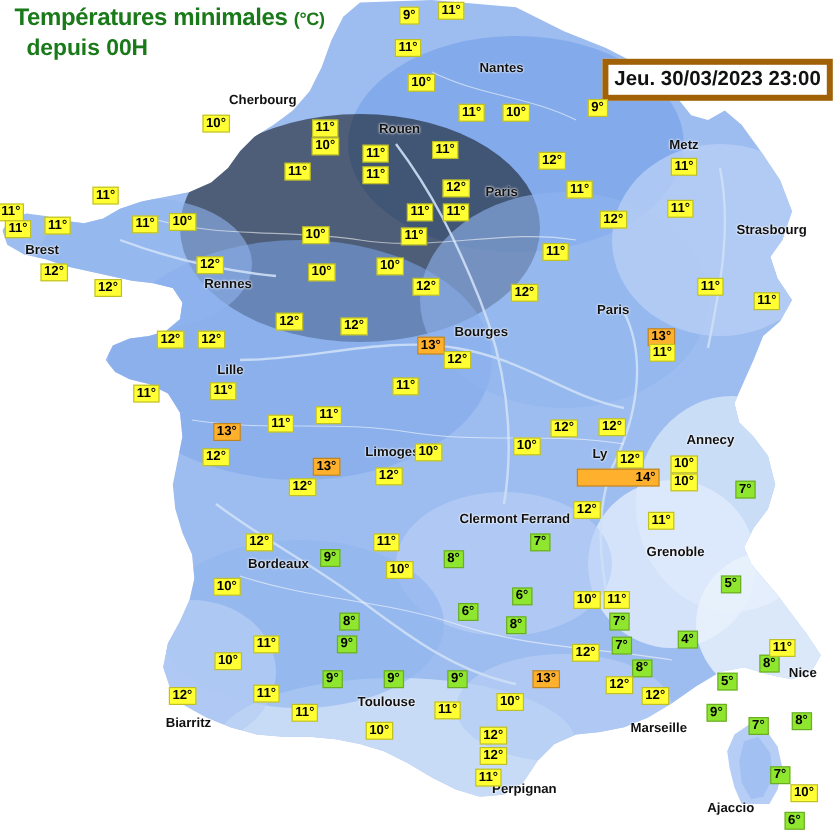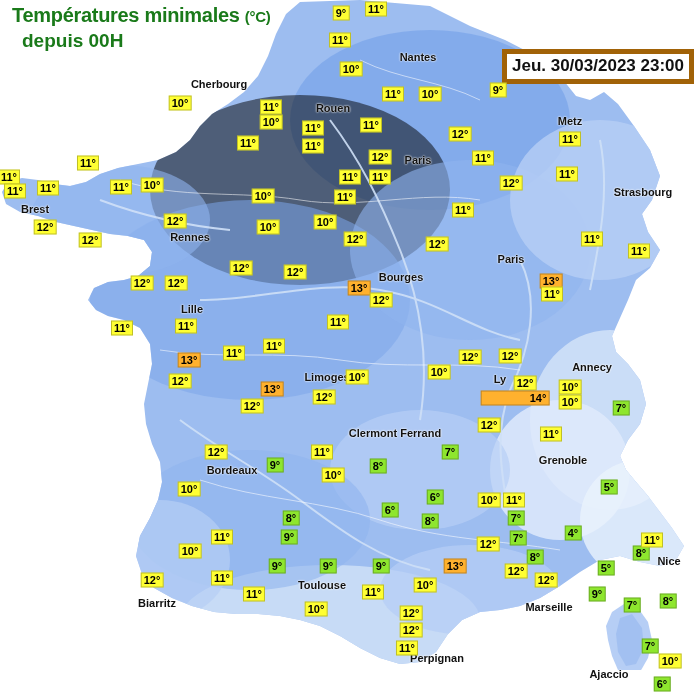--- a/index.html
+++ b/index.html
@@ -166,21 +166,21 @@
       <div class="city" style="left: 418px; top: 160px;">Paris</div>
       <div class="city" style="left: 35px; top: 209px;">Brest</div>
       <div class="city" style="left: 643px; top: 192px;">Strasbourg</div>
       <div class="city" style="left: 190px; top: 237px;">Rennes</div>
       <div class="city" style="left: 401px; top: 277px;">Bourges</div>
       <div class="city" style="left: 511px; top: 259px;">Paris</div>
       <div class="city" style="left: 192px; top: 309px;">Lille</div>
       <div class="city" style="left: 327px; top: 377px;">Limoges</div>
       <div class="city" style="left: 500px; top: 379px;">Ly</div>
       <div class="city" style="left: 592px; top: 367px;">Annecy</div>
-      <div class="city" style="left: 395px; top: 433px;">Clermont Ferrand</div>
+      <div class="city" style="left: 429px; top: 433px;">Clermont Ferrand</div>
       <div class="city" style="left: 563px; top: 460px;">Grenoble</div>
       <div class="city" style="left: 222px; top: 470px; margin-left: 10px;">Bordeaux</div>
       <div class="city" style="left: 669px; top: 561px;">Nice</div>
       <div class="city" style="left: 322px; top: 585px;">Toulouse</div>
       <div class="city" style="left: 157px; top: 603px;">Biarritz</div>
       <div class="city" style="left: 549px; top: 607px;">Marseille</div>
       <div class="city" style="left: 437px; top: 658px;">Perpignan</div>
       <div class="city" style="left: 609px; top: 674px;">Ajaccio</div>
     </div>
   <div id="chips-layer">

